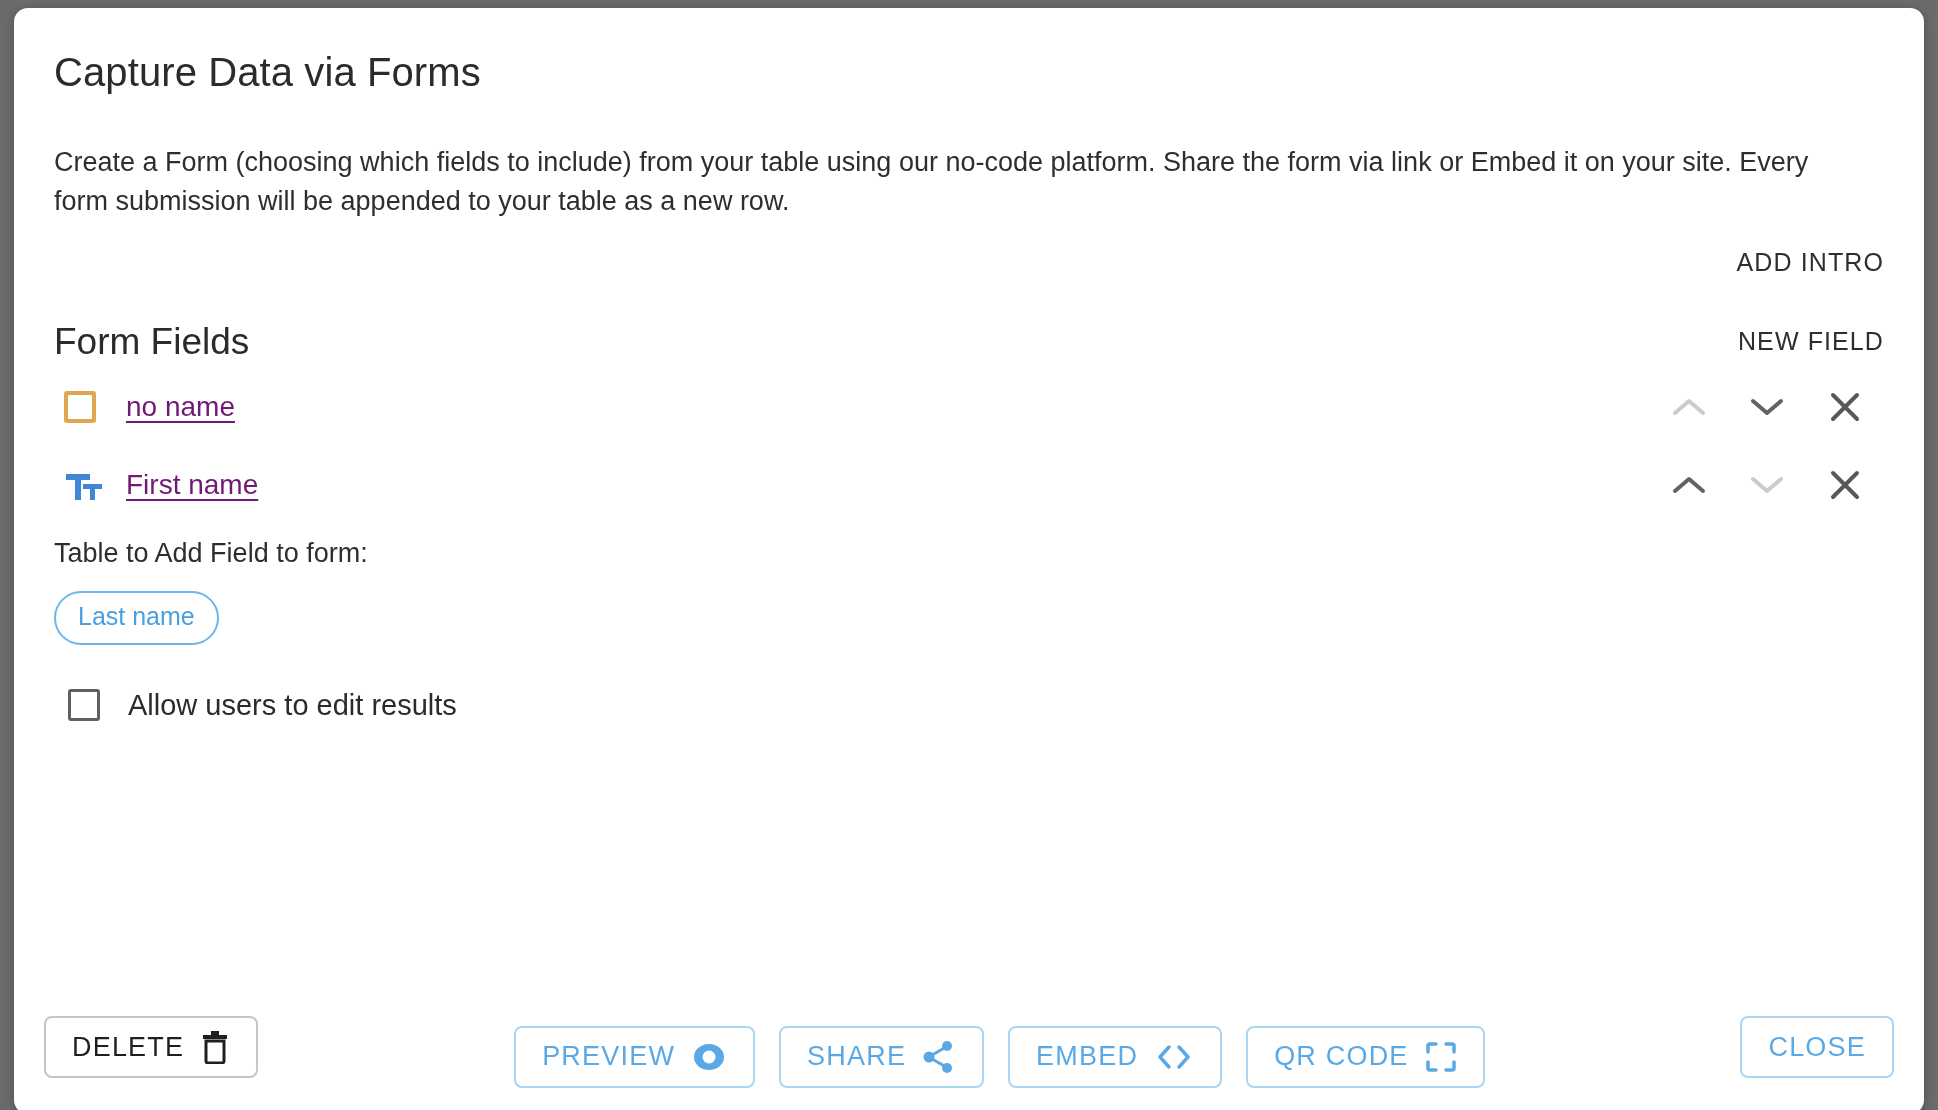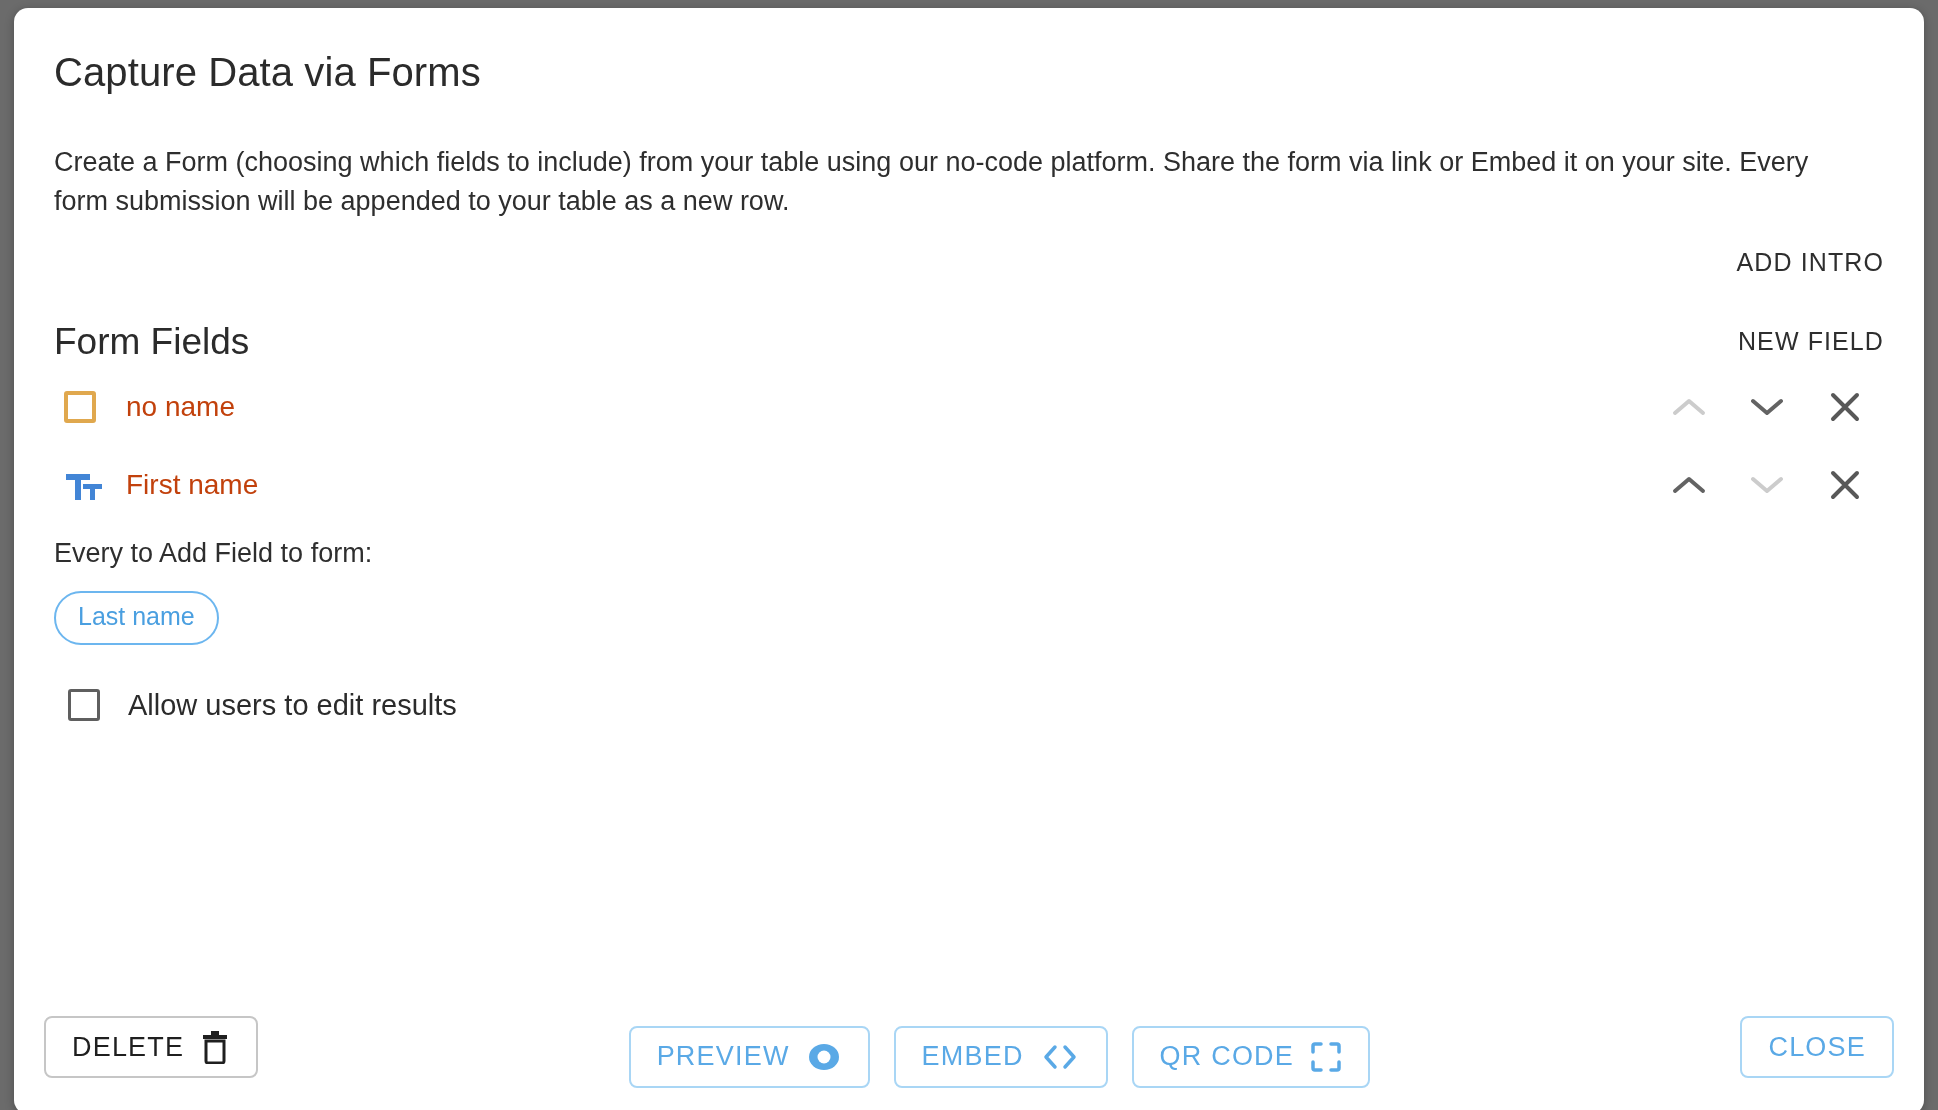--- a/index.html
+++ b/index.html
@@ -92,21 +92,22 @@
   }
   .field-icon-cell {
     width: 72px;
     display: flex;
     align-items: center;
     justify-content: flex-start;
     padding-left: 10px;
   }
   .field-label {
     font-size: 28px;
-    color: #c2410c;
+    color: #701a75;
+    text-decoration: underline;
     text-underline-offset: 5px;
     cursor: pointer;
   }
   .field-spacer { flex: 1; }
   .row-controls {
     display: flex;
     align-items: center;
     gap: 0px;
   }
   .ctrl-btn {
@@ -277,21 +278,21 @@
             </svg>
         </span>
         <span class="ctrl-btn">
           <svg width="40" height="40" viewBox="0 0 40 40">
               <path d="M8 8 L32 32 M32 8 L8 32" fill="none" stroke="#585858" stroke-width="4" stroke-linecap="round"></path>
             </svg>
         </span>
       </span>
     </div>
 
-    <p class="add-hint">Every to Add Field to form:</p>
+    <p class="add-hint">Table to Add Field to form:</p>
 
     <div>
       <span class="chip">Last name</span>
     </div>
 
 
     <div class="allow-row">
       <span class="cb-box"></span>
       <span class="allow-label">Allow users to edit results</span>
     </div>
@@ -312,20 +313,29 @@
     <div class="center-group">
 
       <div class="btn btn-blue">
         <span>PREVIEW</span>
         <svg width="36" height="30" viewBox="0 0 36 30">
           <ellipse cx="18" cy="15" rx="15" ry="13" fill="#5aa9e6"></ellipse>
           <circle cx="18" cy="15" r="6.5" fill="#ffffff"></circle>
         </svg>
       </div>
 
+      <div class="btn btn-blue">
+        <span>SHARE</span>
+        <svg width="34" height="34" viewBox="0 0 34 34">
+          <circle cx="25" cy="6" r="5" fill="#5aa9e6"></circle>
+          <circle cx="25" cy="28" r="5" fill="#5aa9e6"></circle>
+          <circle cx="7" cy="17" r="5.5" fill="#5aa9e6"></circle>
+          <path d="M11 14.5 L21.5 8.5 M11 19.5 L21.5 25.5" stroke="#5aa9e6" stroke-width="3" fill="none"></path>
+        </svg>
+      </div>
 
       <div class="btn btn-blue">
         <span>EMBED</span>
         <svg width="40" height="28" viewBox="0 0 40 28">
           <path d="M15 4 L6 14 L15 24" fill="none" stroke="#5aa9e6" stroke-width="3.5" stroke-linecap="round" stroke-linejoin="round"></path>
           <path d="M25 4 L34 14 L25 24" fill="none" stroke="#5aa9e6" stroke-width="3.5" stroke-linecap="round" stroke-linejoin="round"></path>
         </svg>
       </div>
 
       <div class="btn btn-blue">

